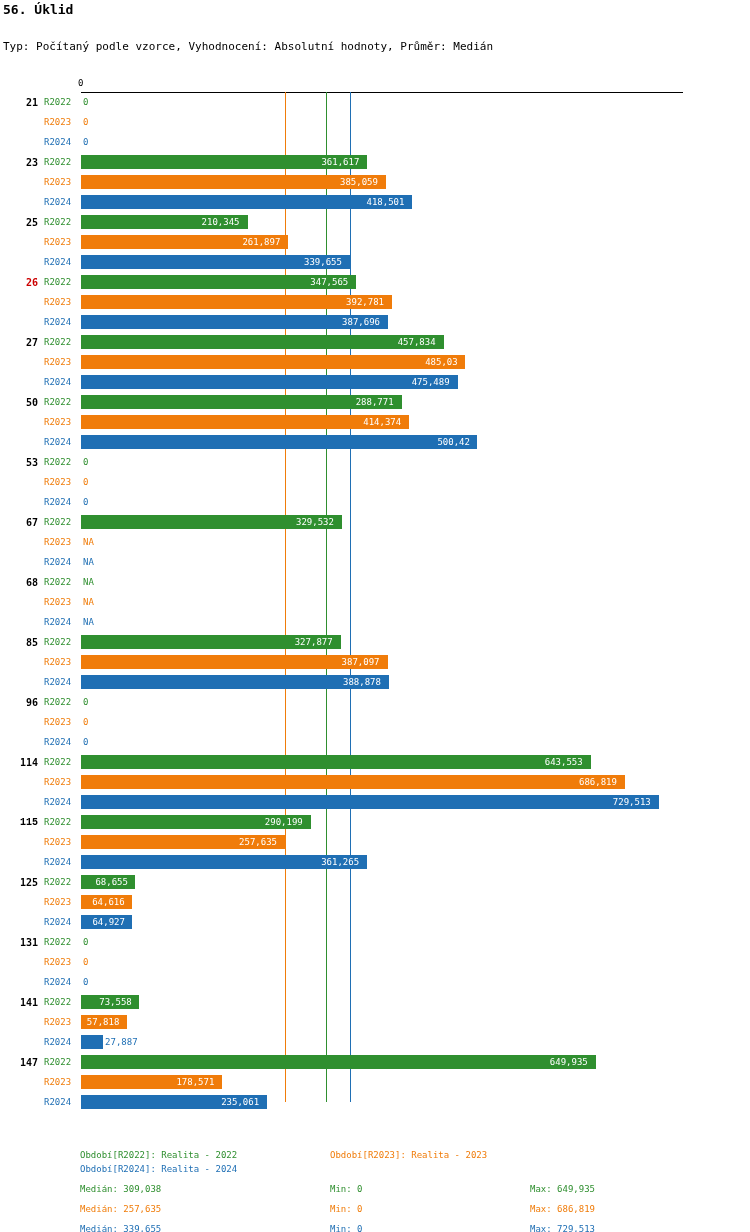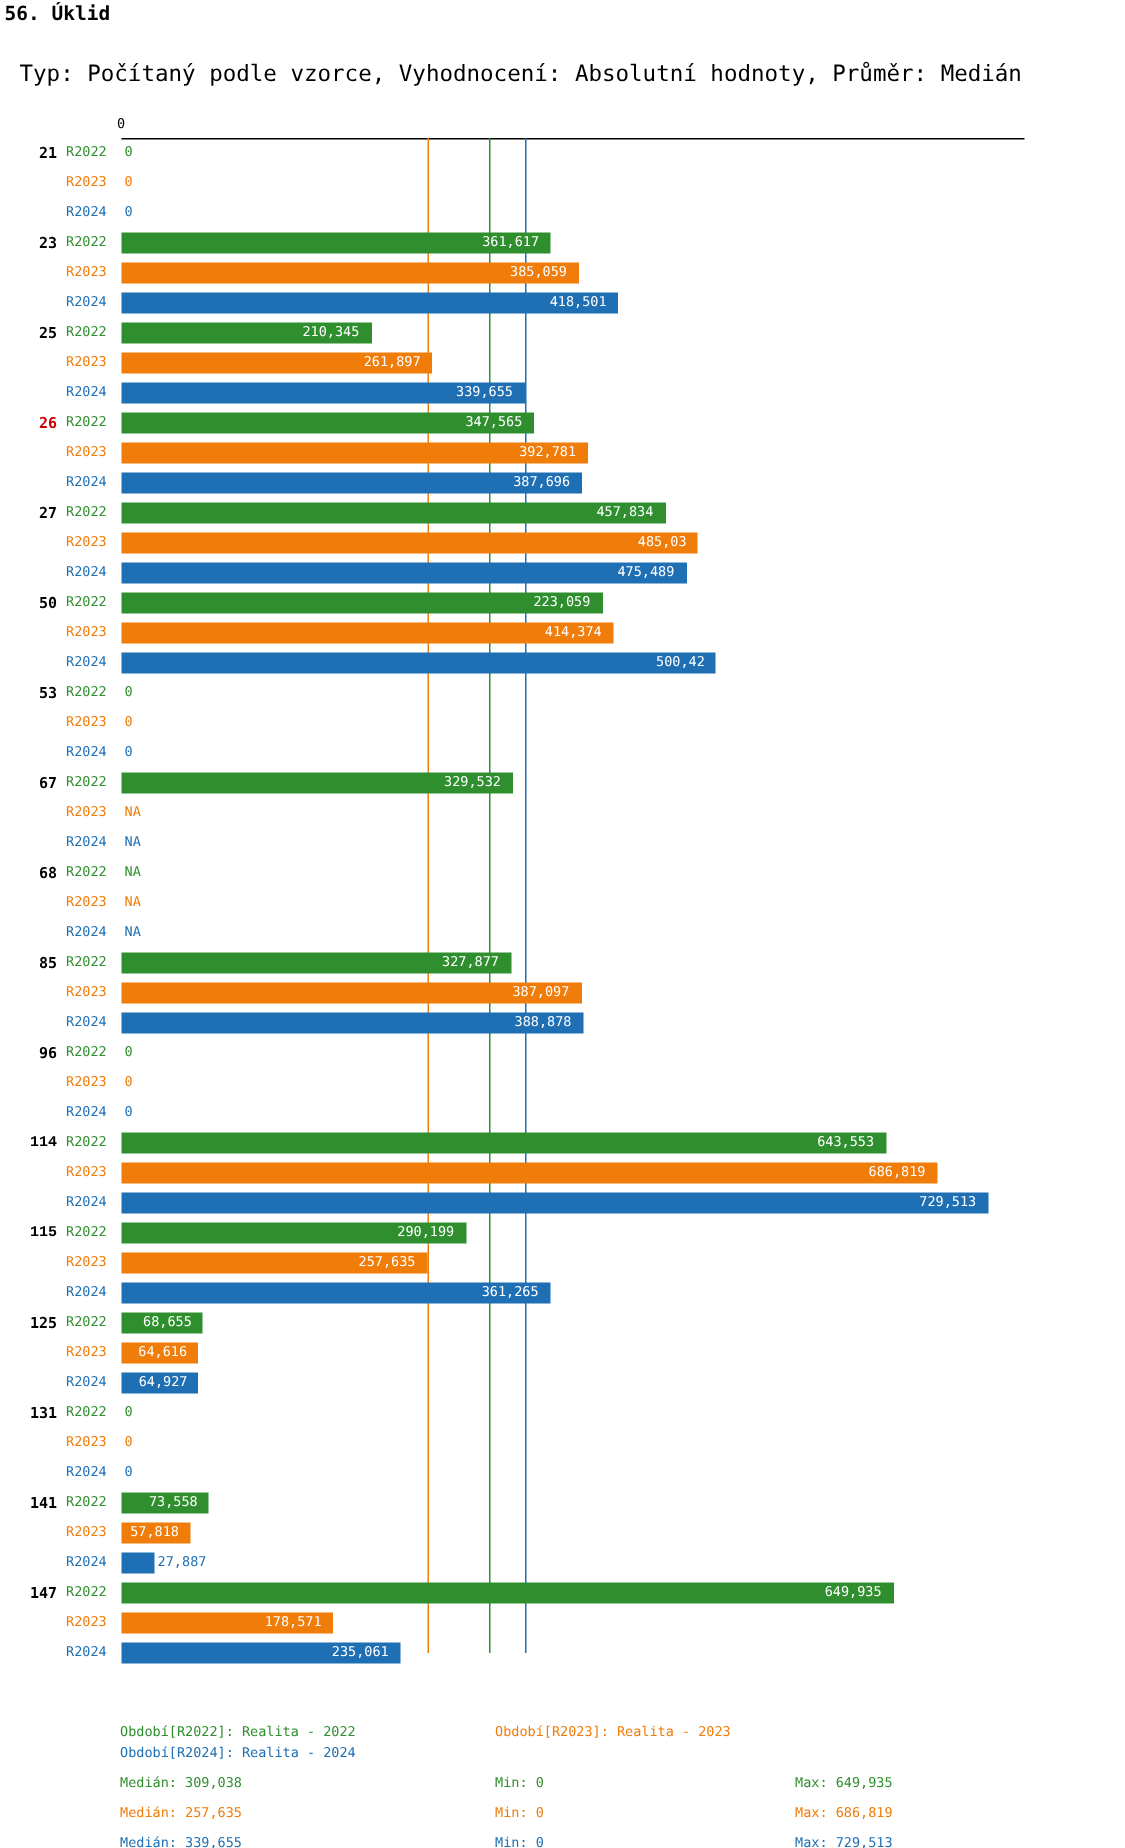--- a/index.html
+++ b/index.html
@@ -24,23 +24,23 @@
   }
   #title-sub {
     top: 21px;
     font-size: 13px;
     font-weight: bold;
     color: #000;
     padding-left: 3px;
   }
   #title-note {
     top: 40px;
-    font-size: 15px;
-    color: #000;
-    padding-left: 13px;
+    font-size: 11px;
+    color: #000;
+    padding-left: 3px;
   }
   #plot {
     position: absolute;
     left: 0;
     top: 78px;
     width: 750px;
     height: 1035px;
   }
   .axis-top {
     position: absolute;
@@ -175,21 +175,21 @@
         <div class="bar-val" style="top: 259px; left: 397.653px; color: rgb(255, 255, 255);">457,834</div>
         <div class="ser-label s1" style="top: 279px;">R2023</div>
         <div class="bar b1" style="top: 277px; width: 384.195px;"></div>
         <div class="bar-val" style="top: 279px; left: 425.195px; color: rgb(255, 255, 255);">485,03</div>
         <div class="ser-label s2" style="top: 299px;">R2024</div>
         <div class="bar b2" style="top: 297px; width: 376.637px;"></div>
         <div class="bar-val" style="top: 299px; left: 411.637px; color: rgb(255, 255, 255);">475,489</div>
         <div class="grp-label" style="top: 319px;">50</div>
         <div class="ser-label s0" style="top: 319px;">R2022</div>
         <div class="bar b0" style="top: 317px; width: 320.655px;"></div>
-        <div class="bar-val" style="top: 319px; left: 355.655px; color: rgb(255, 255, 255);">223,059</div>
+        <div class="bar-val" style="top: 319px; left: 355.655px; color: rgb(255, 255, 255);">288,771</div>
         <div class="ser-label s1" style="top: 339px;">R2023</div>
         <div class="bar b1" style="top: 337px; width: 328.228px;"></div>
         <div class="bar-val" style="top: 339px; left: 363.228px; color: rgb(255, 255, 255);">414,374</div>
         <div class="ser-label s2" style="top: 359px;">R2024</div>
         <div class="bar b2" style="top: 357px; width: 396.385px;"></div>
         <div class="bar-val" style="top: 359px; left: 437.385px; color: rgb(255, 255, 255);">500,42</div>
         <div class="grp-label" style="top: 379px;">53</div>
         <div class="ser-label s0" style="top: 379px;">R2022</div>
         <div class="bar-val" style="top: 379px; left: 83px; color: rgb(47, 143, 47);">0</div>
         <div class="ser-label s1" style="top: 399px;">R2023</div>
@@ -221,21 +221,21 @@
         <div class="ser-label s2" style="top: 599px;">R2024</div>
         <div class="bar b2" style="top: 597px; width: 308.032px;"></div>
         <div class="bar-val" style="top: 599px; left: 343.032px; color: rgb(255, 255, 255);">388,878</div>
         <div class="grp-label" style="top: 619px;">96</div>
         <div class="ser-label s0" style="top: 619px;">R2022</div>
         <div class="bar-val" style="top: 619px; left: 83px; color: rgb(47, 143, 47);">0</div>
         <div class="ser-label s1" style="top: 639px;">R2023</div>
         <div class="bar-val" style="top: 639px; left: 83px; color: rgb(240, 124, 10);">0</div>
         <div class="ser-label s2" style="top: 659px;">R2024</div>
         <div class="bar-val" style="top: 659px; left: 83px; color: rgb(31, 111, 180);">0</div>
-        <div class="grp-label" style="top: 679px; font-family: Liberation Mono, monospace;">114</div>
+        <div class="grp-label" style="top: 679px;">114</div>
         <div class="ser-label s0" style="top: 679px;">R2022</div>
         <div class="bar b0" style="top: 677px; width: 509.762px;"></div>
         <div class="bar-val" style="top: 679px; left: 544.762px; color: rgb(255, 255, 255);">643,553</div>
         <div class="ser-label s1" style="top: 699px;">R2023</div>
         <div class="bar b1" style="top: 697px; width: 544.033px;"></div>
         <div class="bar-val" style="top: 699px; left: 579.033px; color: rgb(255, 255, 255);">686,819</div>
         <div class="ser-label s2" style="top: 719px;">R2024</div>
         <div class="bar b2" style="top: 717px; width: 577.851px;"></div>
         <div class="bar-val" style="top: 719px; left: 612.851px; color: rgb(255, 255, 255);">729,513</div>
         <div class="grp-label" style="top: 739px; font-family: Liberation Mono, monospace;">115</div>

